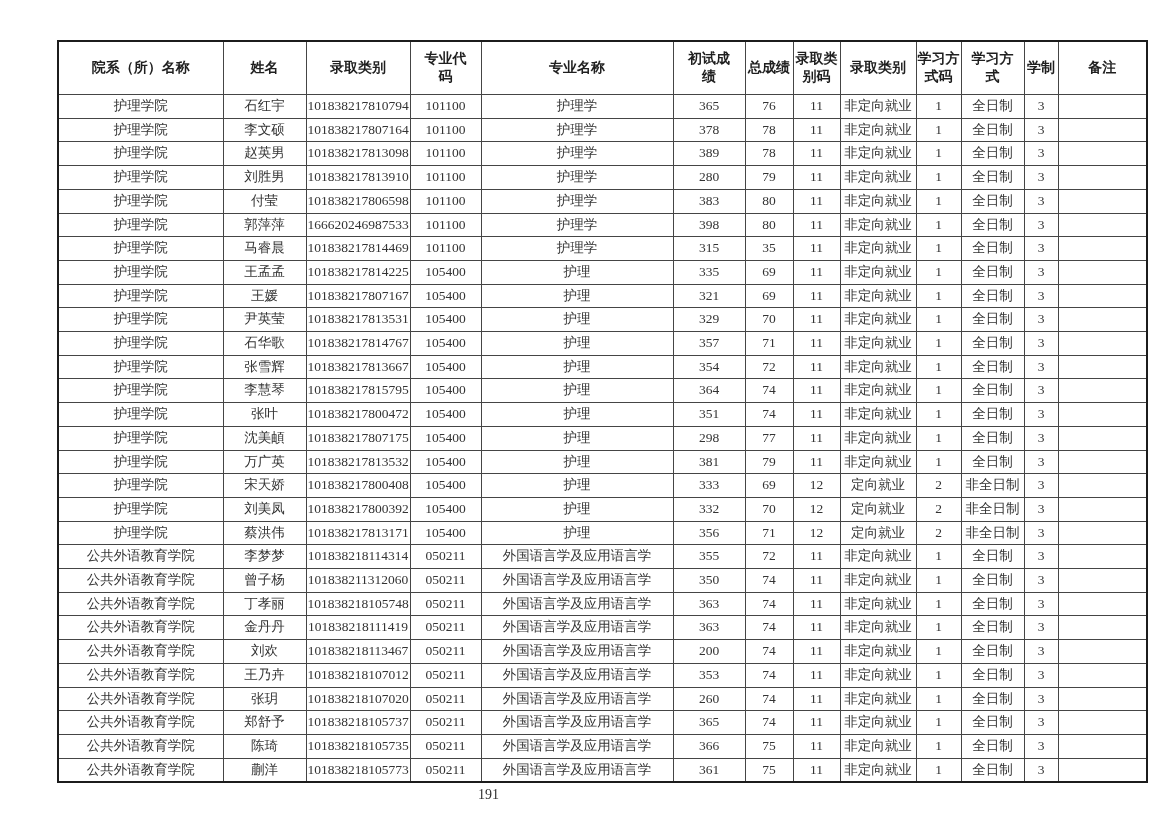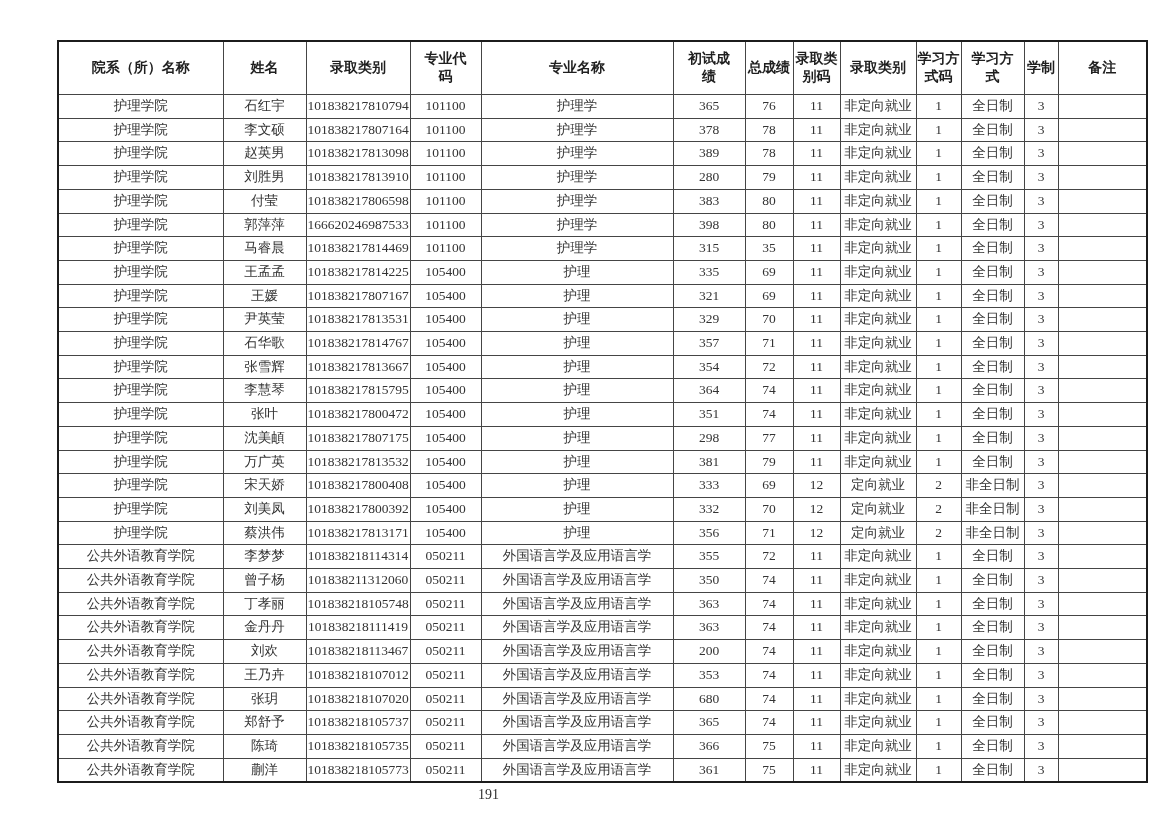--- a/index.html
+++ b/index.html
@@ -481,21 +481,21 @@
           <td>全日制</td>
           <td>3</td>
           <td></td>
         </tr>
         <tr>
           <td>公共外语教育学院</td>
           <td>张玥</td>
           <td>101838218107020</td>
           <td>050211</td>
           <td>外国语言学及应用语言学</td>
-          <td>680</td>
+          <td>260</td>
           <td>74</td>
           <td>11</td>
           <td>非定向就业</td>
           <td>1</td>
           <td>全日制</td>
           <td>3</td>
           <td></td>
         </tr>
         <tr>
           <td>公共外语教育学院</td>

